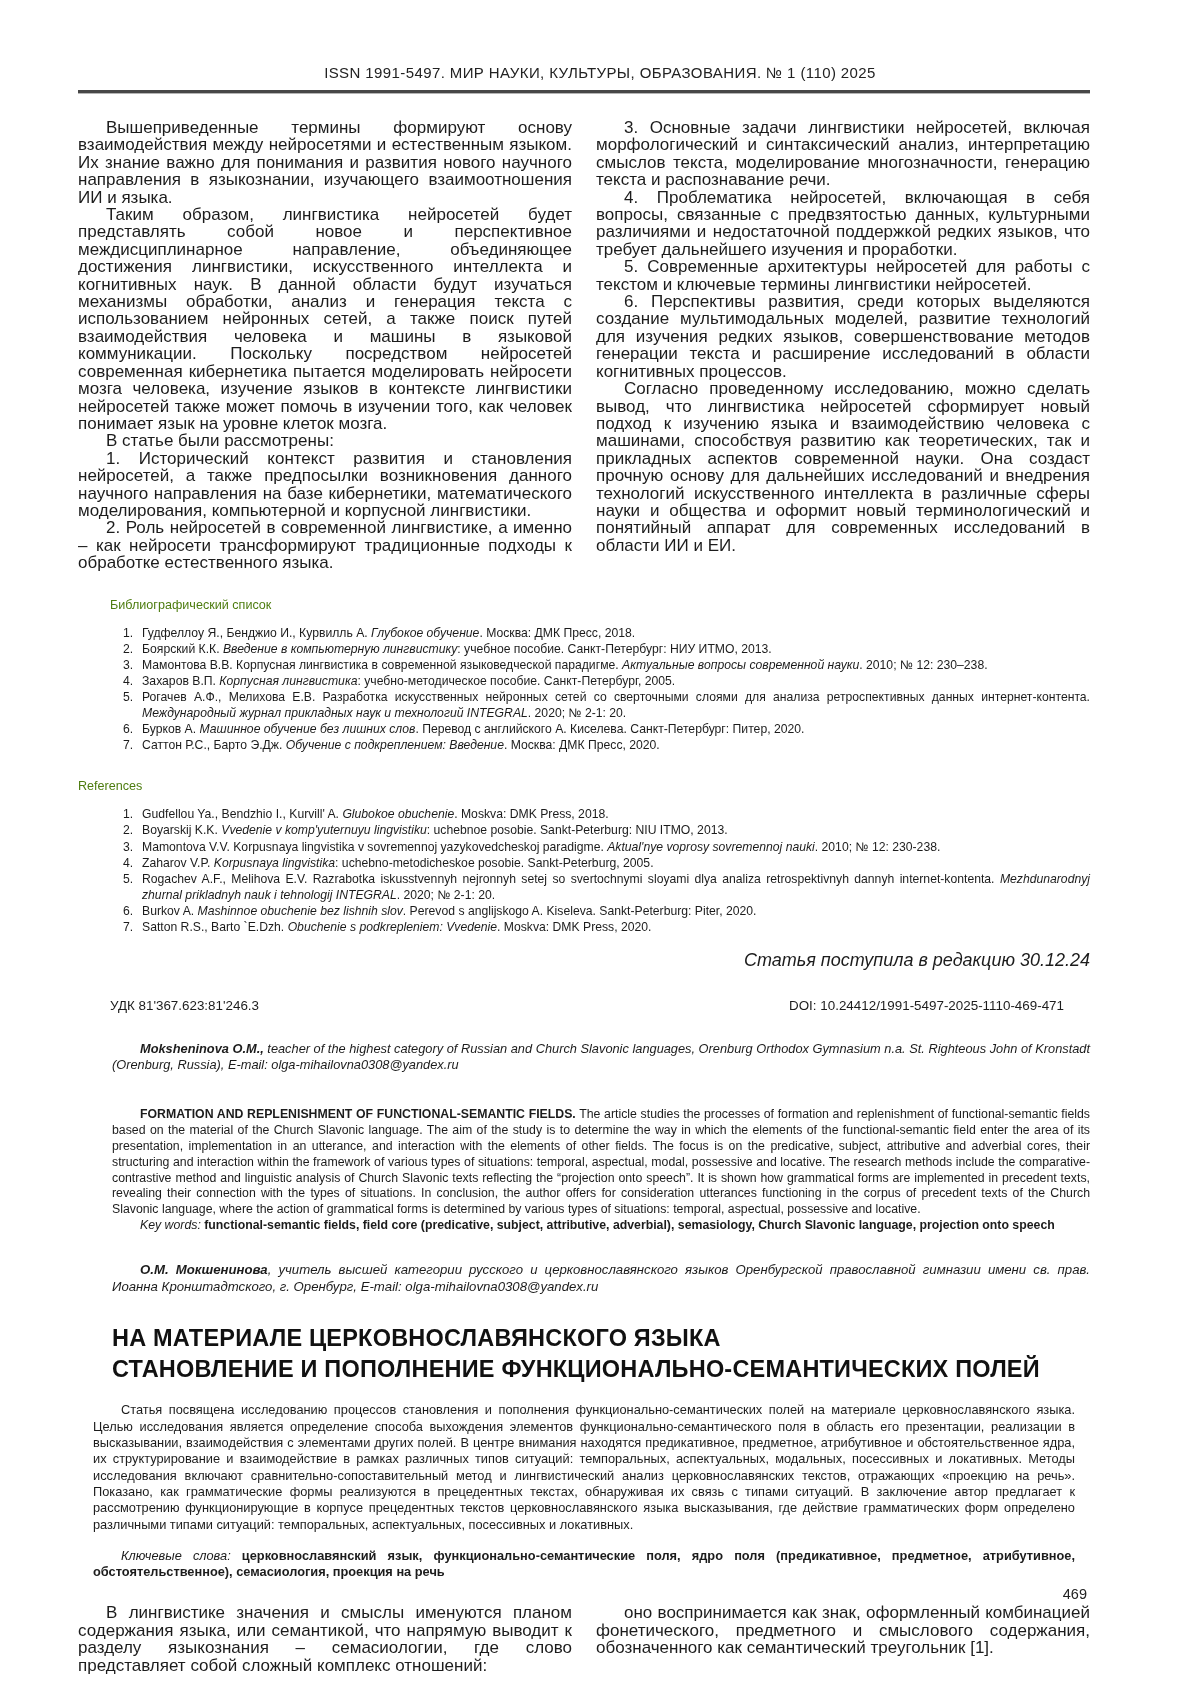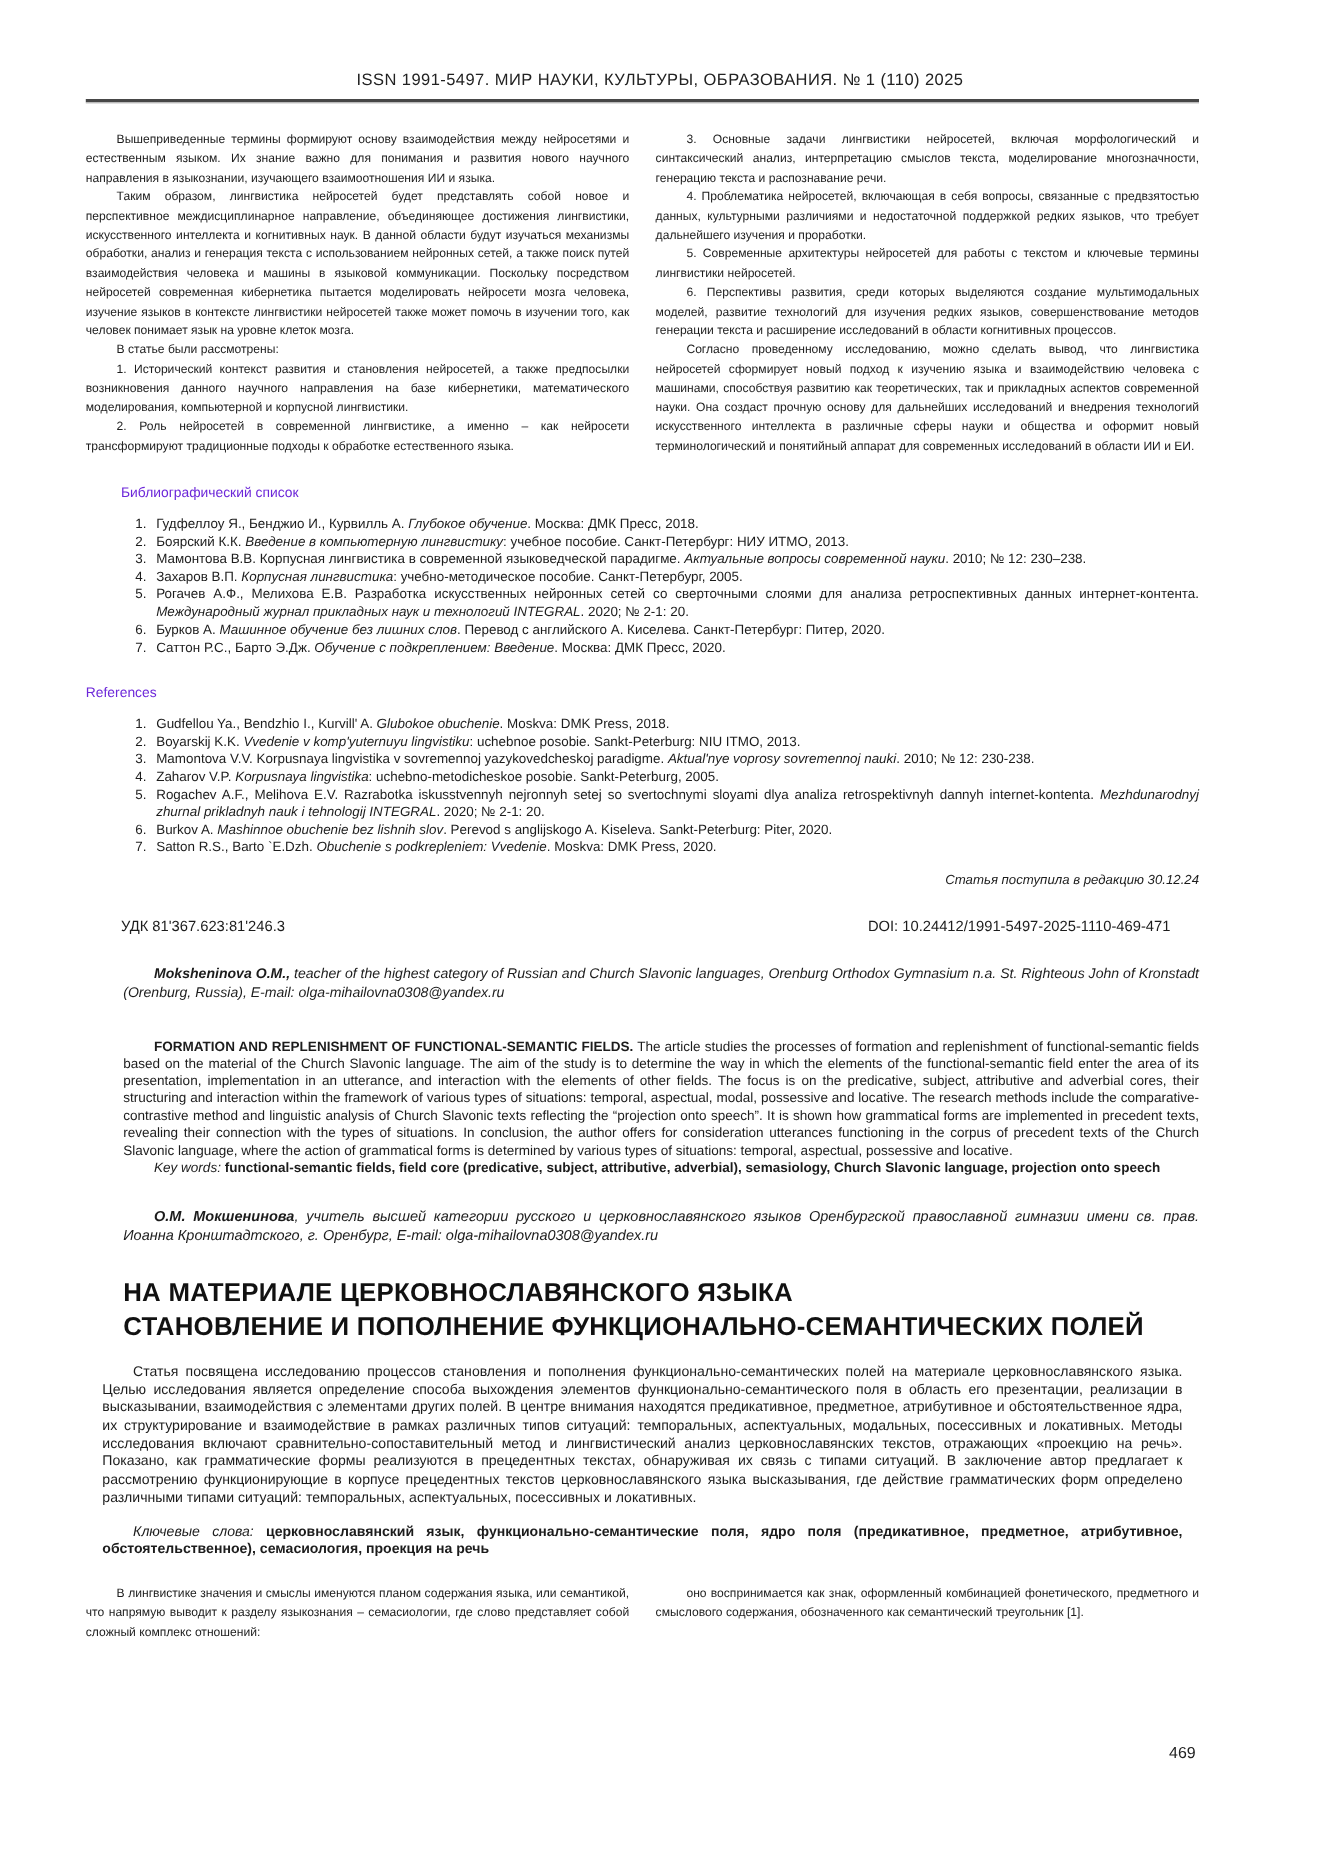--- a/index.html
+++ b/index.html
@@ -17,34 +17,34 @@
   .header-rule{
     margin:9px 110px 0 78px;height:0;
     border-top:3px solid #474747;
     border-bottom:1px solid #b5b5b5;
   }
   .content{margin:0 110px 0 78px;}
   .twocol{display:flex;gap:24px;}
   .col{flex:1 1 0;min-width:0;}
   .article-top{margin-top:25px;}
   p.bodytext{
-    margin:0;font-size:11px;line-height:17.4px;
+    margin:0;font-size:17px;line-height:17.4px;
     text-align:justify;text-indent:28px;
   }
   .refsec{margin-top:26px;}
   .section-heading{
-    margin:0 0 13px 32px;font-size:12.6px;color:#6d28d9;
+    margin:0 0 13px 32px;font-size:12.6px;color:#4d7c0f;
   }
   .reflist{margin:0;padding:0;list-style:none;font-size:12.2px;line-height:16.1px;}
   .ref-item{position:relative;padding-left:64px;text-align:justify;margin:0;}
   .ref-num{position:absolute;left:45px;top:0;}
   .ital{font-style:italic;}
   .received{
     margin-top:15px;text-align:right;
-    font-style:italic;font-size:12px;
+    font-style:italic;font-size:18px;
   }
   .meta-row{
     margin-top:27px;display:flex;justify-content:space-between;
     font-size:13.4px;
   }
   .meta-row .udk{padding-left:32px;}
   .meta-row .doi{padding-right:26px;text-align:center;}
   .central{margin-left:34px;}
   .author-block{
     margin-top:28px;font-size:12.8px;line-height:16.2px;

